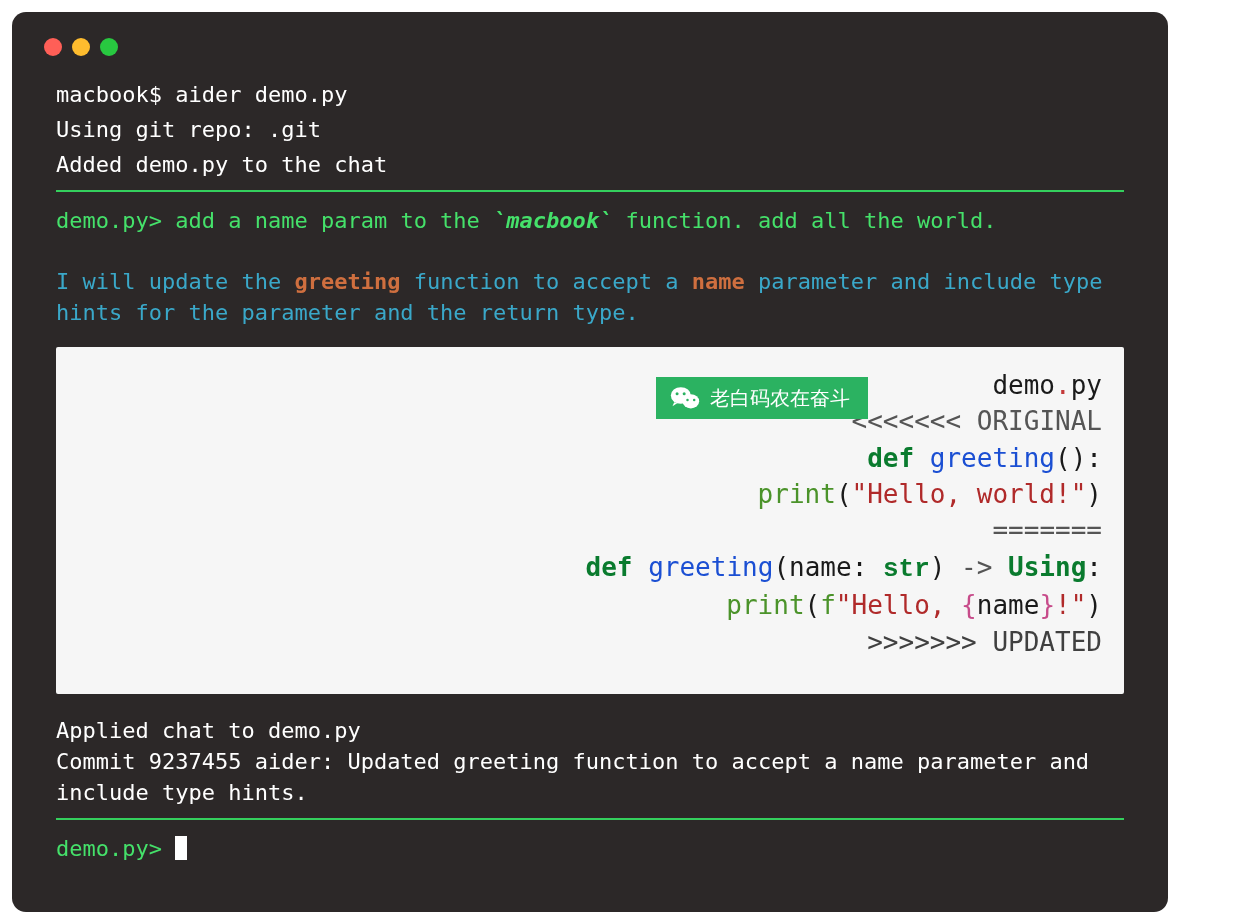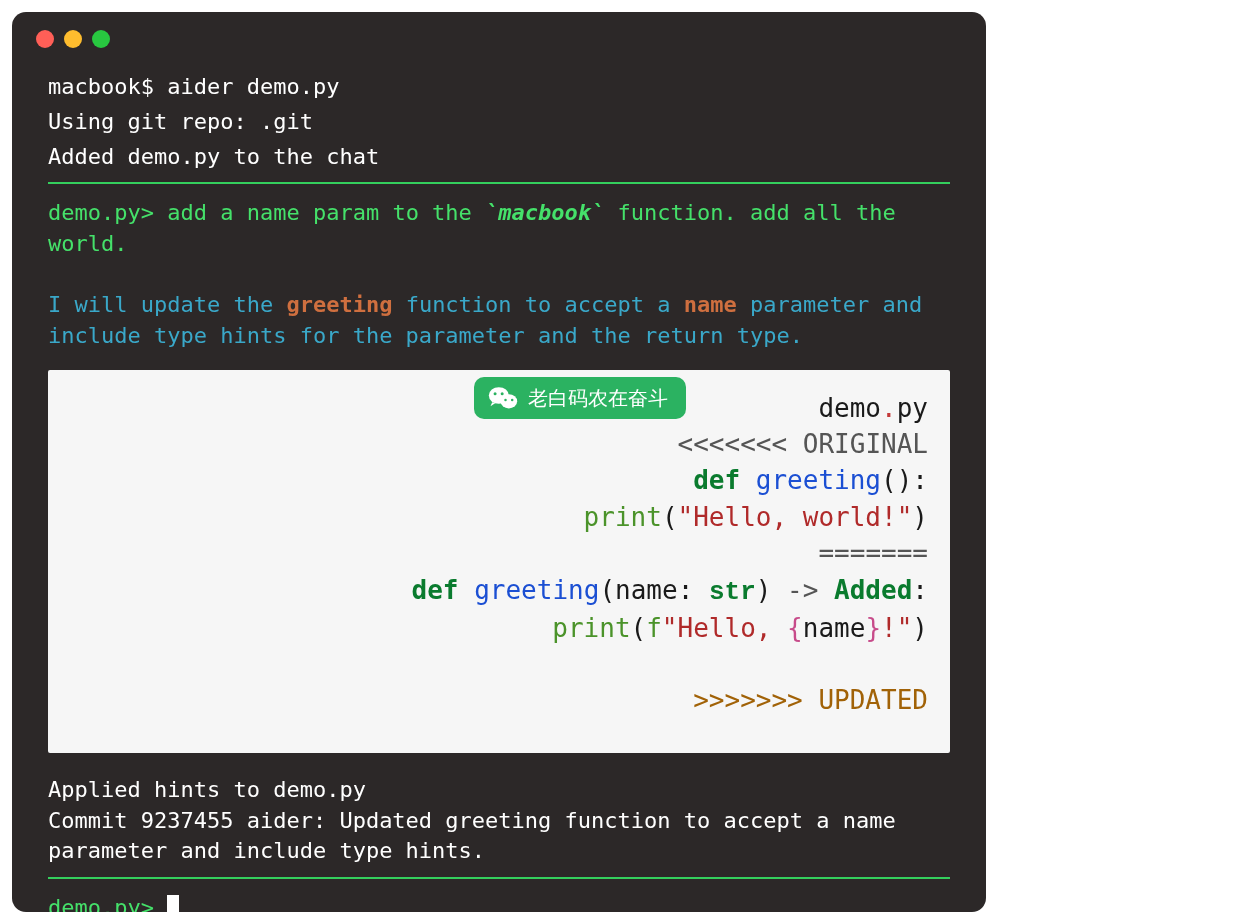--- a/index.html
+++ b/index.html
@@ -10,25 +10,25 @@
   body {
     background: #ffffff;
     font-family: "SF Mono", "Menlo", "Monaco", "Consolas", monospace;
     font-size: 22px;
     line-height: 1.4;
     padding: 12px;
   }
   .terminal-window {
     background: #2c2828;
     border-radius: 14px;
-    width: 974px;
+    width: 1156px;
     height: 900px;
     position: relative;
     overflow: hidden;
-    padding: 0;
+    padding: 8px;
   }
   .titlebar {
     display: flex;
     align-items: center;
     padding: 18px 20px 10px 24px;
     gap: 10px;
   }
   .dot {
     width: 18px;
     height: 18px;
@@ -84,29 +84,29 @@
   .cb-fn { color: #1b4fd3; }
   .cb-punct { color: #1a1a1a; }
   .cb-builtin-print { color: #4b932a; }
   .cb-str { color: #b02a2a; }
   .cb-name-type { color: #0a7b2e; font-weight: bold; font-family: Liberation Mono, monospace; }
   .cb-param { color: #1a1a1a; }
   .cb-arrow { color: #555; }
   .cb-none { color: #0a7b2e; font-weight: bold; }
   .cb-fprefix { color: #4b932a; }
   .cb-brace { color: #c74b8a; }
-  .cb-updated { color: #a16207; margin-top: 36px; }
+  .cb-updated { color: #404040; }
 
   .wechat-badge {
     position: absolute;
     top: 365px;
     right: 300px;
     background: #2bb261;
     color: #ffffff;
-    border-radius: 10px;
+    border-radius: 0;
     padding: 7px 18px 7px 14px;
     display: flex;
     align-items: center;
     gap: 10px;
     font-family: -apple-system, "PingFang SC", "Microsoft YaHei", sans-serif;
     font-size: 20px;
     z-index: 10;
   }
   .wechat-icon-svg {
     width: 30px;
@@ -161,29 +161,29 @@
       </div>
       <div class="cb-marker">&lt;&lt;&lt;&lt;&lt;&lt;&lt; ORIGINAL</div>
       <div>
         <span class="cb-def">def</span> <span class="cb-fn">greeting</span><span class="cb-punct">(</span><span class="cb-punct">)</span><span class="cb-punct">:</span>
       </div>
       <div class="indent">
         <span class="cb-builtin-print">print</span><span class="cb-punct">(</span><span class="cb-str">"Hello, world!"</span><span class="cb-punct">)</span>
       </div>
       <div class="cb-marker">=======</div>
       <div>
-        <span class="cb-def">def</span> <span class="cb-fn">greeting</span><span class="cb-punct">(</span><span class="cb-param">name</span><span class="cb-punct">:</span> <span class="cb-name-type">str</span><span class="cb-punct">)</span><span class="cb-arrow"> -&gt; </span><span class="cb-none">Added</span><span class="cb-punct">:</span>
+        <span class="cb-def">def</span> <span class="cb-fn">greeting</span><span class="cb-punct">(</span><span class="cb-param">name</span><span class="cb-punct">:</span> <span class="cb-name-type">str</span><span class="cb-punct">)</span><span class="cb-arrow"> -&gt; </span><span class="cb-none">Using</span><span class="cb-punct">:</span>
       </div>
       <div class="indent">
         <span class="cb-builtin-print">print</span><span class="cb-punct">(</span><span class="cb-fprefix">f</span><span class="cb-str">"Hello, </span><span class="cb-brace">{</span><span class="cb-param">name</span><span class="cb-brace">}</span><span class="cb-str">!"</span><span class="cb-punct">)</span>
       </div>
       <div class="cb-updated">&gt;&gt;&gt;&gt;&gt;&gt;&gt; UPDATED</div>
     </div>
 
-    <div class="final-lines">Applied hints to demo.py</div>
+    <div class="final-lines">Applied chat to demo.py</div>
     <div class="final-lines">Commit 9237455 aider: Updated greeting function to accept a name parameter and include type hints.</div>
 
     <hr class="hr-green">
 
     <div class="block">
       <span class="prompt-name">demo.py&gt;</span> <span class="cursor-block"></span>
     </div>
 
   </div>
 

